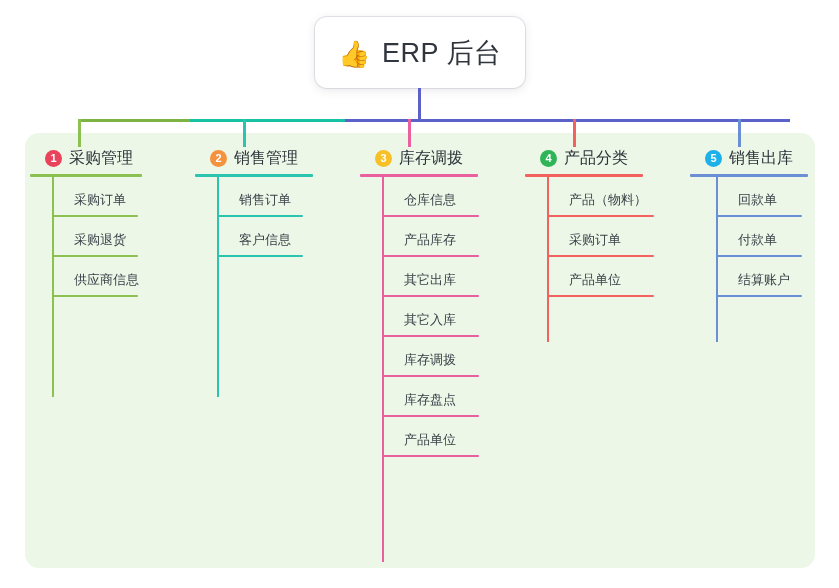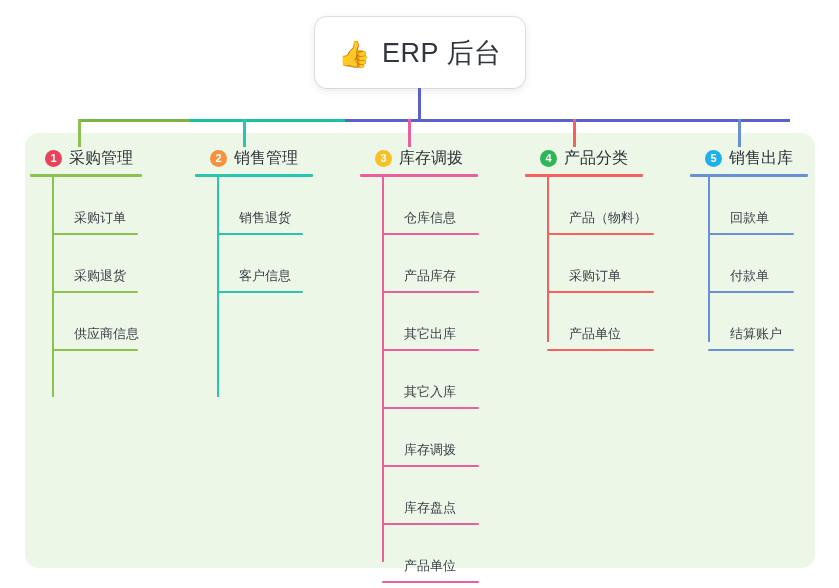--- a/index.html
+++ b/index.html
@@ -104,21 +104,21 @@
     margin-top: 0;
   }
   .spine {
     position: absolute;
     left: 0;
     top: 0;
     width: 2px;
   }
   .item {
     position: relative;
-    height: 58px;
+    height: 40px;
     box-sizing: border-box;
   }
   .item-label {
     position: absolute;
     left: 22px;
     bottom: 8px;
     font-size: 13px;
     color: #3a3f46;
     white-space: nowrap;
   }
@@ -179,21 +179,21 @@
       </div>
       <div class="column" style="left: 195px; width: 145px;">
         <div class="col-head">
           <span class="badge" style="background: rgb(245, 146, 62);">2</span>
           <span class="col-title">销售管理</span>
         </div>
         <div class="head-rule" style="width: 118px; background: rgb(43, 196, 174);"></div>
         <div class="items" style="margin-left: 22px;">
           <div class="spine" style="background: rgb(43, 196, 174); height: 220px;"></div>
           <div class="item">
-            <span class="item-label">销售退货</span>
+            <span class="item-label">销售订单</span>
             <div class="item-rule" style="width: 86px; background: rgb(43, 196, 174);"></div>
           </div>
           <div class="item">
             <span class="item-label">客户信息</span>
             <div class="item-rule" style="width: 86px; background: rgb(43, 196, 174);"></div>
           </div>
         </div>
       </div>
       <div class="column" style="left: 360px; width: 150px;">
         <div class="col-head">
@@ -254,21 +254,21 @@
             <div class="item-rule" style="width: 107px; background: rgb(244, 98, 95);"></div>
           </div>
         </div>
       </div>
       <div class="column" style="left: 690px; width: 145px;">
         <div class="col-head">
           <span class="badge" style="background: rgb(30, 176, 232);">5</span>
           <span class="col-title">销售出库</span>
         </div>
         <div class="head-rule" style="width: 118px; background: rgb(107, 143, 212);"></div>
-        <div class="items" style="margin-left: 18px;">
+        <div class="items" style="margin-left: 26px;">
           <div class="spine" style="background: rgb(107, 143, 212); height: 165px;"></div>
           <div class="item">
             <span class="item-label">回款单</span>
             <div class="item-rule" style="width: 86px; background: rgb(107, 143, 212);"></div>
           </div>
           <div class="item">
             <span class="item-label">付款单</span>
             <div class="item-rule" style="width: 86px; background: rgb(107, 143, 212);"></div>
           </div>
           <div class="item">

